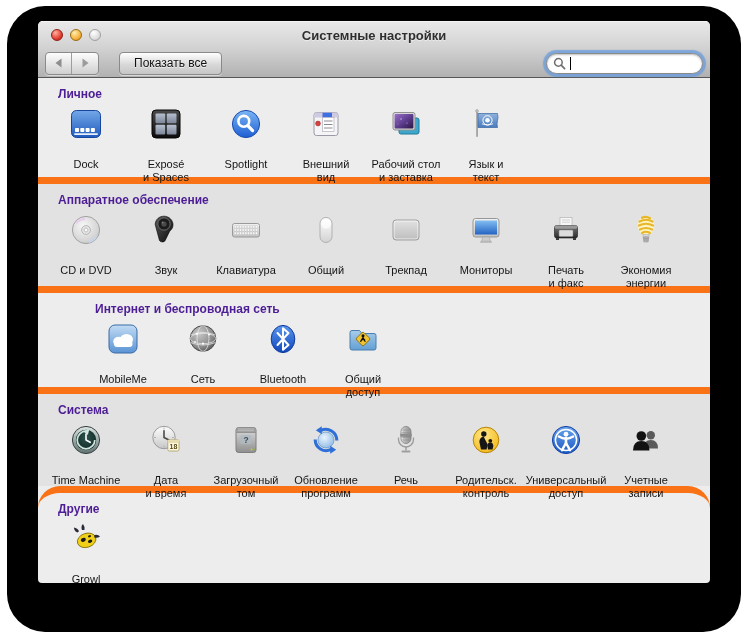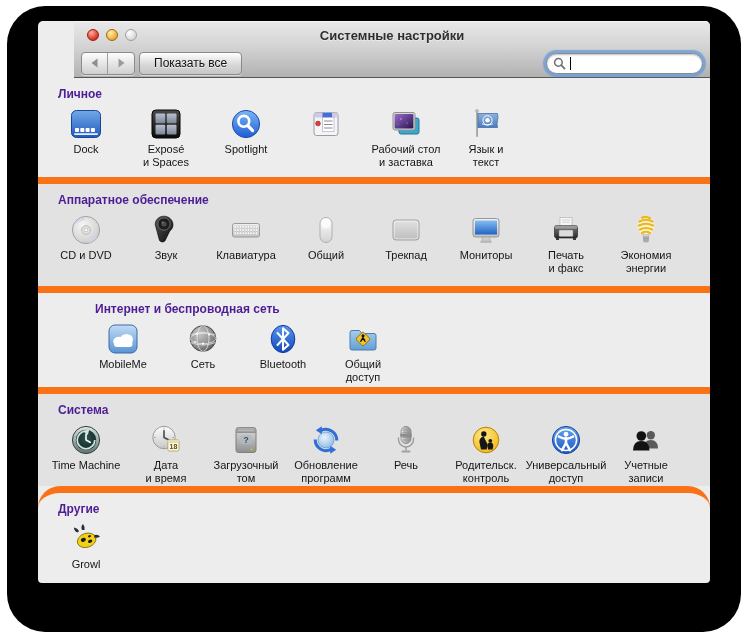--- a/index.html
+++ b/index.html
@@ -1,29 +1,29 @@
 <!DOCTYPE html>
 <html><head>
 <meta charset="utf-8">
 <style>
   html,body{margin:0;padding:0;}
   body{width:748px;height:640px;background:#ffffff;font-family:"Liberation Sans","DejaVu Sans",sans-serif;-webkit-font-smoothing:antialiased;}
   .stage{position:relative;width:748px;height:640px;overflow:hidden;background:#fff;}
   .shadow-blob{position:absolute;left:7px;top:6px;width:734px;height:626px;border-radius:38px;background:#000;}
   .window{position:absolute;left:38px;top:21px;width:672px;height:562px;border-radius:5px 5px 4px 4px;overflow:hidden;background:#ededed;}
   
-  .header{height:57px;background:linear-gradient(180deg,#e9e9e9 0%,#d2d2d2 48%,#b1b1b1 100%);border-bottom:1px solid #565656;box-shadow:inset 0 1px 0 rgba(255,255,255,.55);box-sizing:border-box;margin-left:36px;}
+  .header{height:57px;background:linear-gradient(180deg,#e9e9e9 0%,#d2d2d2 48%,#b1b1b1 100%);border-bottom:1px solid #565656;box-shadow:inset 0 1px 0 rgba(255,255,255,.55);box-sizing:border-box;}
   .titlebar{position:relative;height:27px;}
   .lights{position:absolute;left:13px;top:8px;display:flex;gap:7px;}
   .light{width:12px;height:12px;border-radius:50%;box-sizing:border-box;display:inline-block;}
   .light.red{background:radial-gradient(circle at 35% 28%,#ffb0a0,#e23d30 62%,#a82014);border:1px solid #8e1f14;}
   .light.yellow{background:radial-gradient(circle at 35% 28%,#ffedb0,#f5b23c 62%,#d2861a);border:1px solid #9a6a10;}
   .light.gray{background:radial-gradient(circle at 35% 28%,#ffffff,#dcdcdc 65%,#bdbdbd);border:1px solid #a0a0a0;}
   .title{text-align:center;line-height:29px;font-size:13px;font-weight:bold;color:#2e2e2e;text-shadow:0 1px 1px rgba(255,255,255,.55);}
-  .toolbar{height:30px;display:flex;align-items:center;padding:0 7px;gap:4px;}
+  .toolbar{height:30px;display:flex;align-items:center;padding:0 7px;gap:20px;}
   .navgroup{display:flex;height:21px;border:1px solid #8b8b8b;border-radius:4px;overflow:hidden;background:linear-gradient(180deg,#fdfdfd,#cfcfcf);box-shadow:0 1px 0 rgba(255,255,255,.5);}
   .navbtn{width:26px;height:100%;border:none;background:transparent;display:flex;align-items:center;justify-content:center;padding:0;cursor:default;}
   .navbtn:first-child{border-right:1px solid #9d9d9d;}
   .btn-showall{height:23px;padding:0 14px;border:1px solid #8a8a8a;border-radius:4px;background:linear-gradient(180deg,#ffffff,#d8d8d8 55%,#c6c6c6);box-shadow:0 1px 0 rgba(255,255,255,.5);font-size:12px;color:#111;text-shadow:0 1px 0 rgba(255,255,255,.6);font-family:inherit;}
   .tspacer{flex:1;}
   .search{width:157px;height:21px;border:1px solid #8a8a8a;border-radius:12px;background:#fff;box-shadow:0 0 1px 3px rgba(106,156,219,.8), inset 0 1px 2px rgba(0,0,0,.25);display:flex;align-items:center;padding:0 6px;box-sizing:border-box;}
   .search svg{flex:0 0 auto;}
   .caret{width:1px;height:13px;background:#000;margin-left:4px;}
   .search input{flex:1;min-width:0;border:none;outline:none;background:transparent;font-size:12px;font-family:inherit;padding:0 0 0 1px;}
   
@@ -32,21 +32,21 @@
   .band:nth-of-type(odd){background:#ededed;}
   .band:nth-of-type(even){background:#e2e2e2;}
   .band + .band{border-top:7px solid #f97316;}
   .band:nth-of-type(1){height:99px;}
   .band:nth-of-type(2){height:109px;}
   .band:nth-of-type(3){height:101px;padding-left:37px;}
   .band:nth-of-type(4){height:99px;}
   .band:nth-of-type(5){height:97px;border-radius:22px;}
   .band h2{margin:0;padding:9px 0 0 20px;font-size:12px;font-weight:bold;color:#4c1d95;}
   .items{display:flex;padding-left:8px;margin-top:6px;}
-  .item{width:80px;display:flex;flex-direction:column;align-items:center;flex:0 0 auto;}
+  .item{width:80px;display:flex;flex-direction:column;align-items:center;flex:0 0 auto;gap:15px;}
   .item .icon{width:34px;height:34px;margin-bottom:2px;}
   .item .icon svg{width:34px;height:34px;display:block;}
   .item .label{width:98px;margin:0 -9px;text-align:center;font-size:11px;line-height:13px;color:#151515;white-space:pre-line;}
 </style>
 </head>
 <body>
 
 <div class="stage">
   <div class="shadow-blob"></div>
   <div class="window">
@@ -154,20 +154,22 @@
                   <rect x="13.5" y="5.8" width="9.5" height="4.7" fill="#3f6fe0"></rect>
                   <rect x="13.5" y="10.5" width="11.5" height="14" fill="#fff" stroke="#b0b0b8" stroke-width="0.7"></rect>
                   <g stroke="#8a8a95" stroke-width="1">
                     <line x1="15" y1="14" x2="23.5" y2="14"></line>
                     <line x1="15" y1="17.5" x2="23.5" y2="17.5"></line>
                     <line x1="15" y1="21" x2="23.5" y2="21"></line>
                   </g>
                   <circle cx="9" cy="16.5" r="2.4" fill="#d9423c" stroke="#a02a24" stroke-width="0.6"></circle>
                 </svg>
               </span>
+              <span class="label">Внешний
+вид</span>
             </div>
             <div class="item">
               <span class="icon">
                 <svg viewBox="0 0 34 34" xmlns="http://www.w3.org/2000/svg">
                   <defs>
                     <linearGradient id="i-dt" x1="0" y1="0" x2="1" y2="1">
                       <stop offset="0" stop-color="#9a6fc8"></stop>
                       <stop offset="0.55" stop-color="#5a3a8a"></stop>
                       <stop offset="1" stop-color="#2a1745"></stop>
                     </linearGradient>

